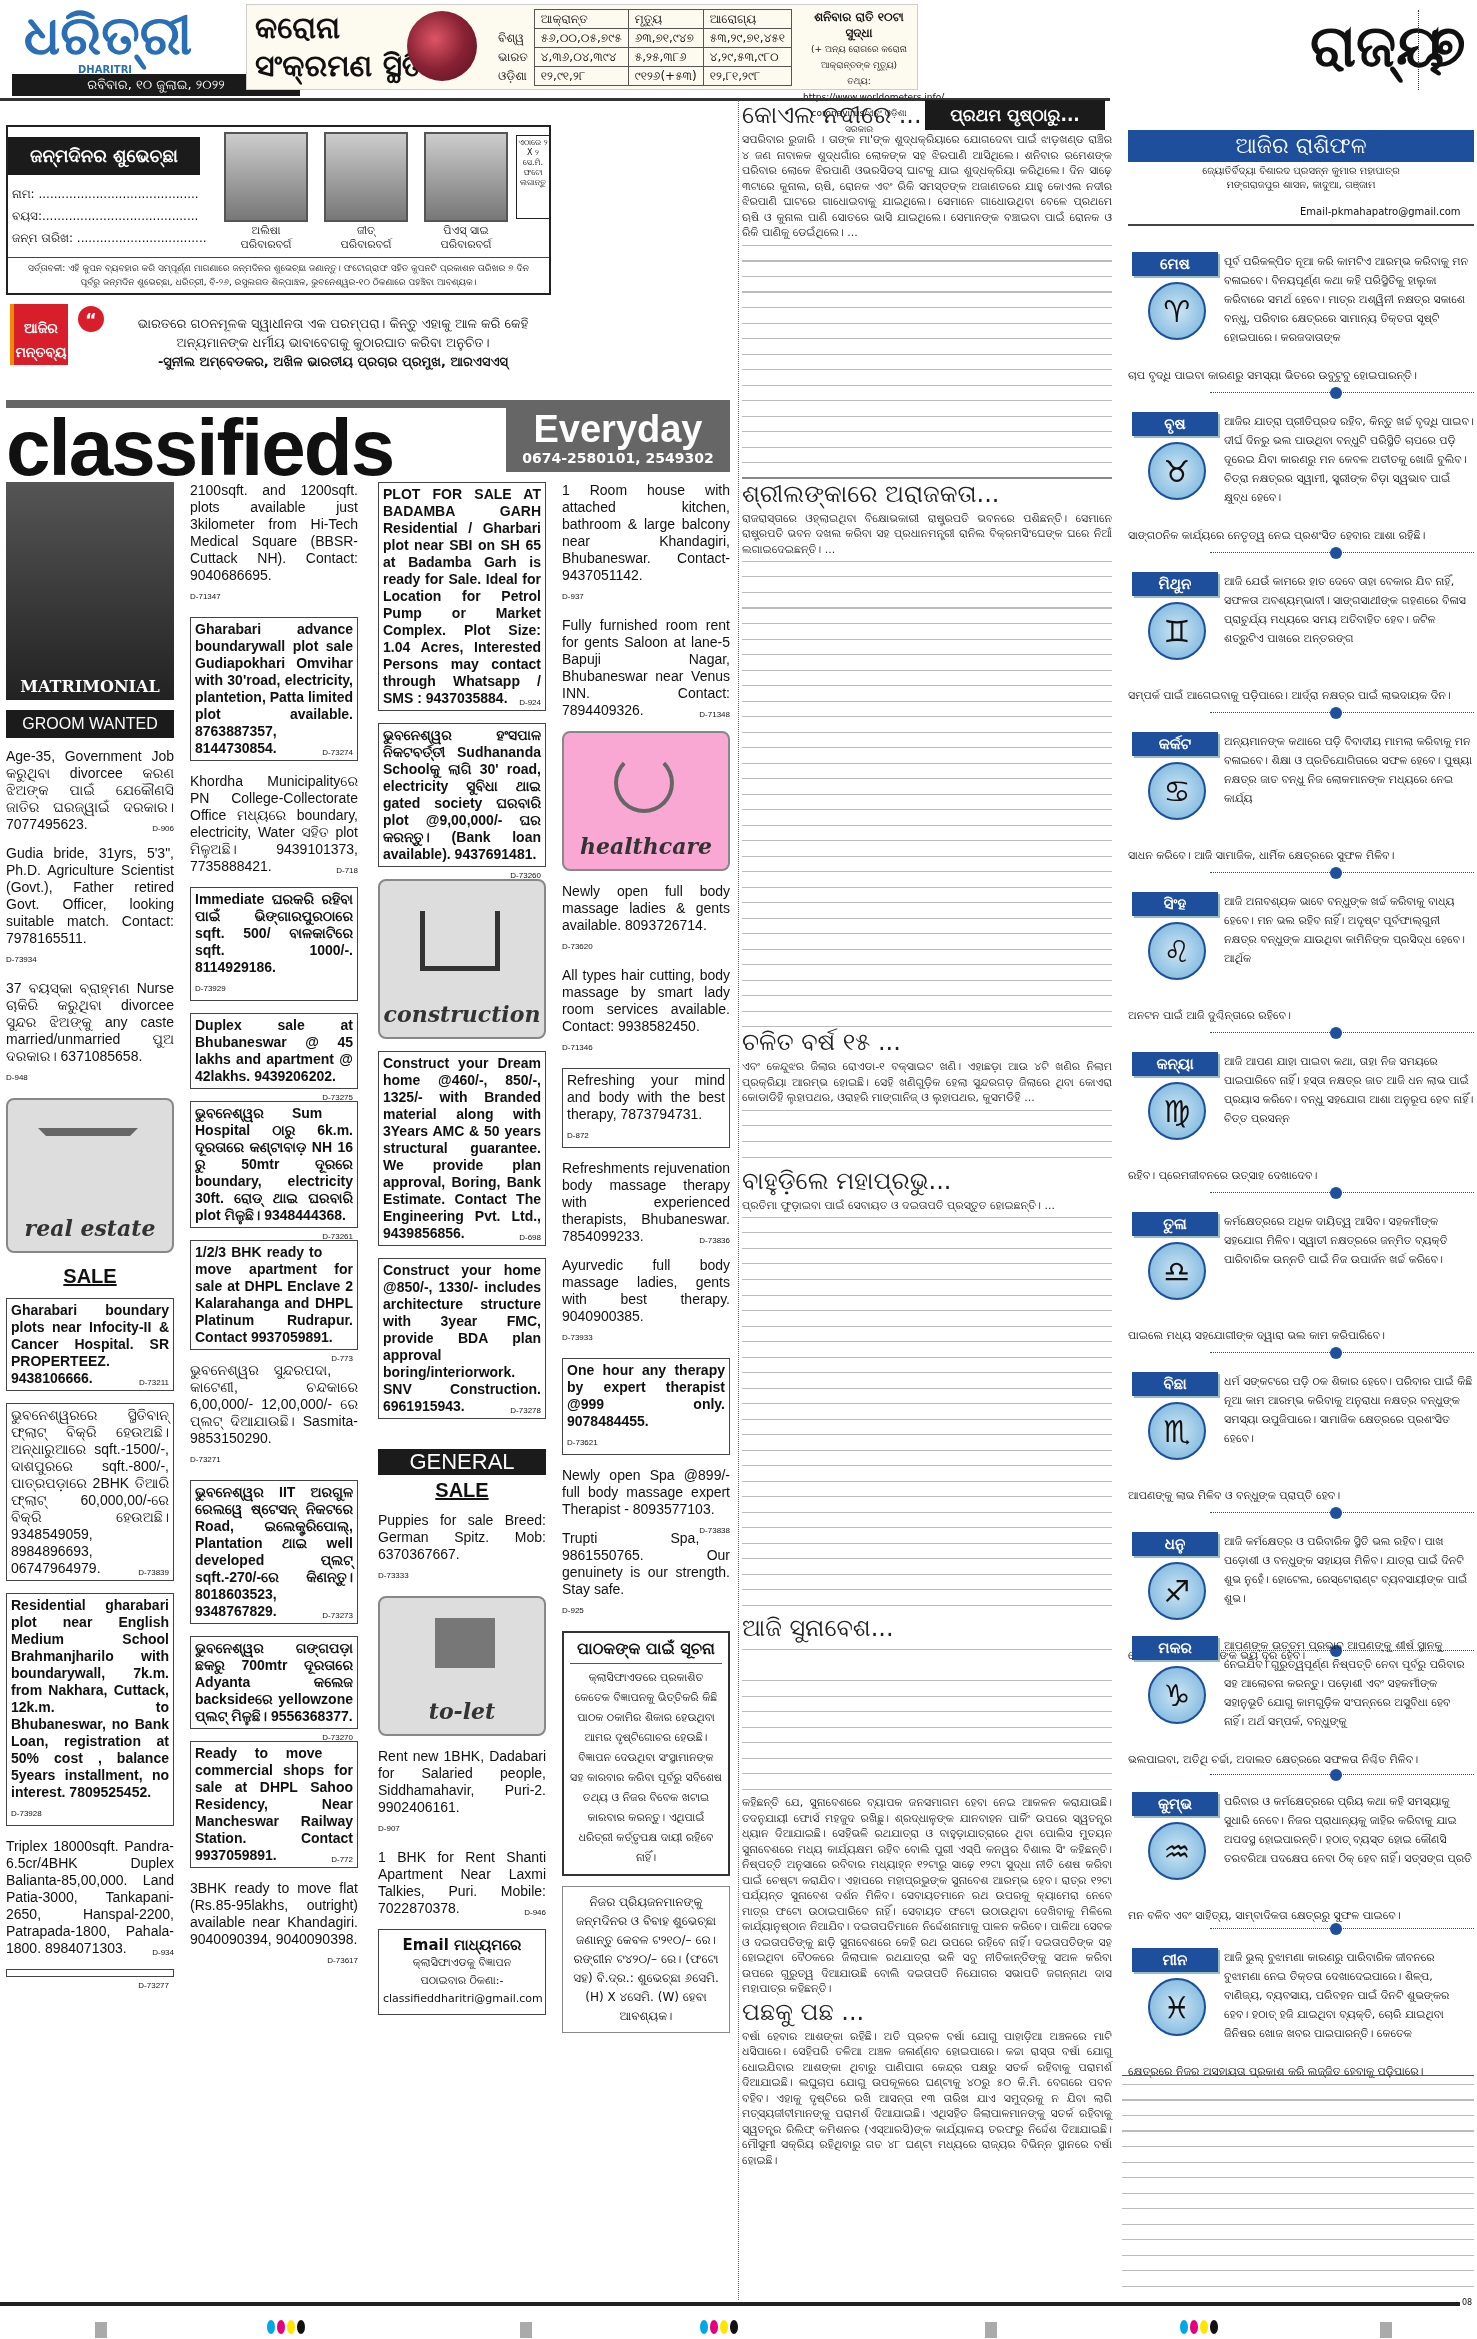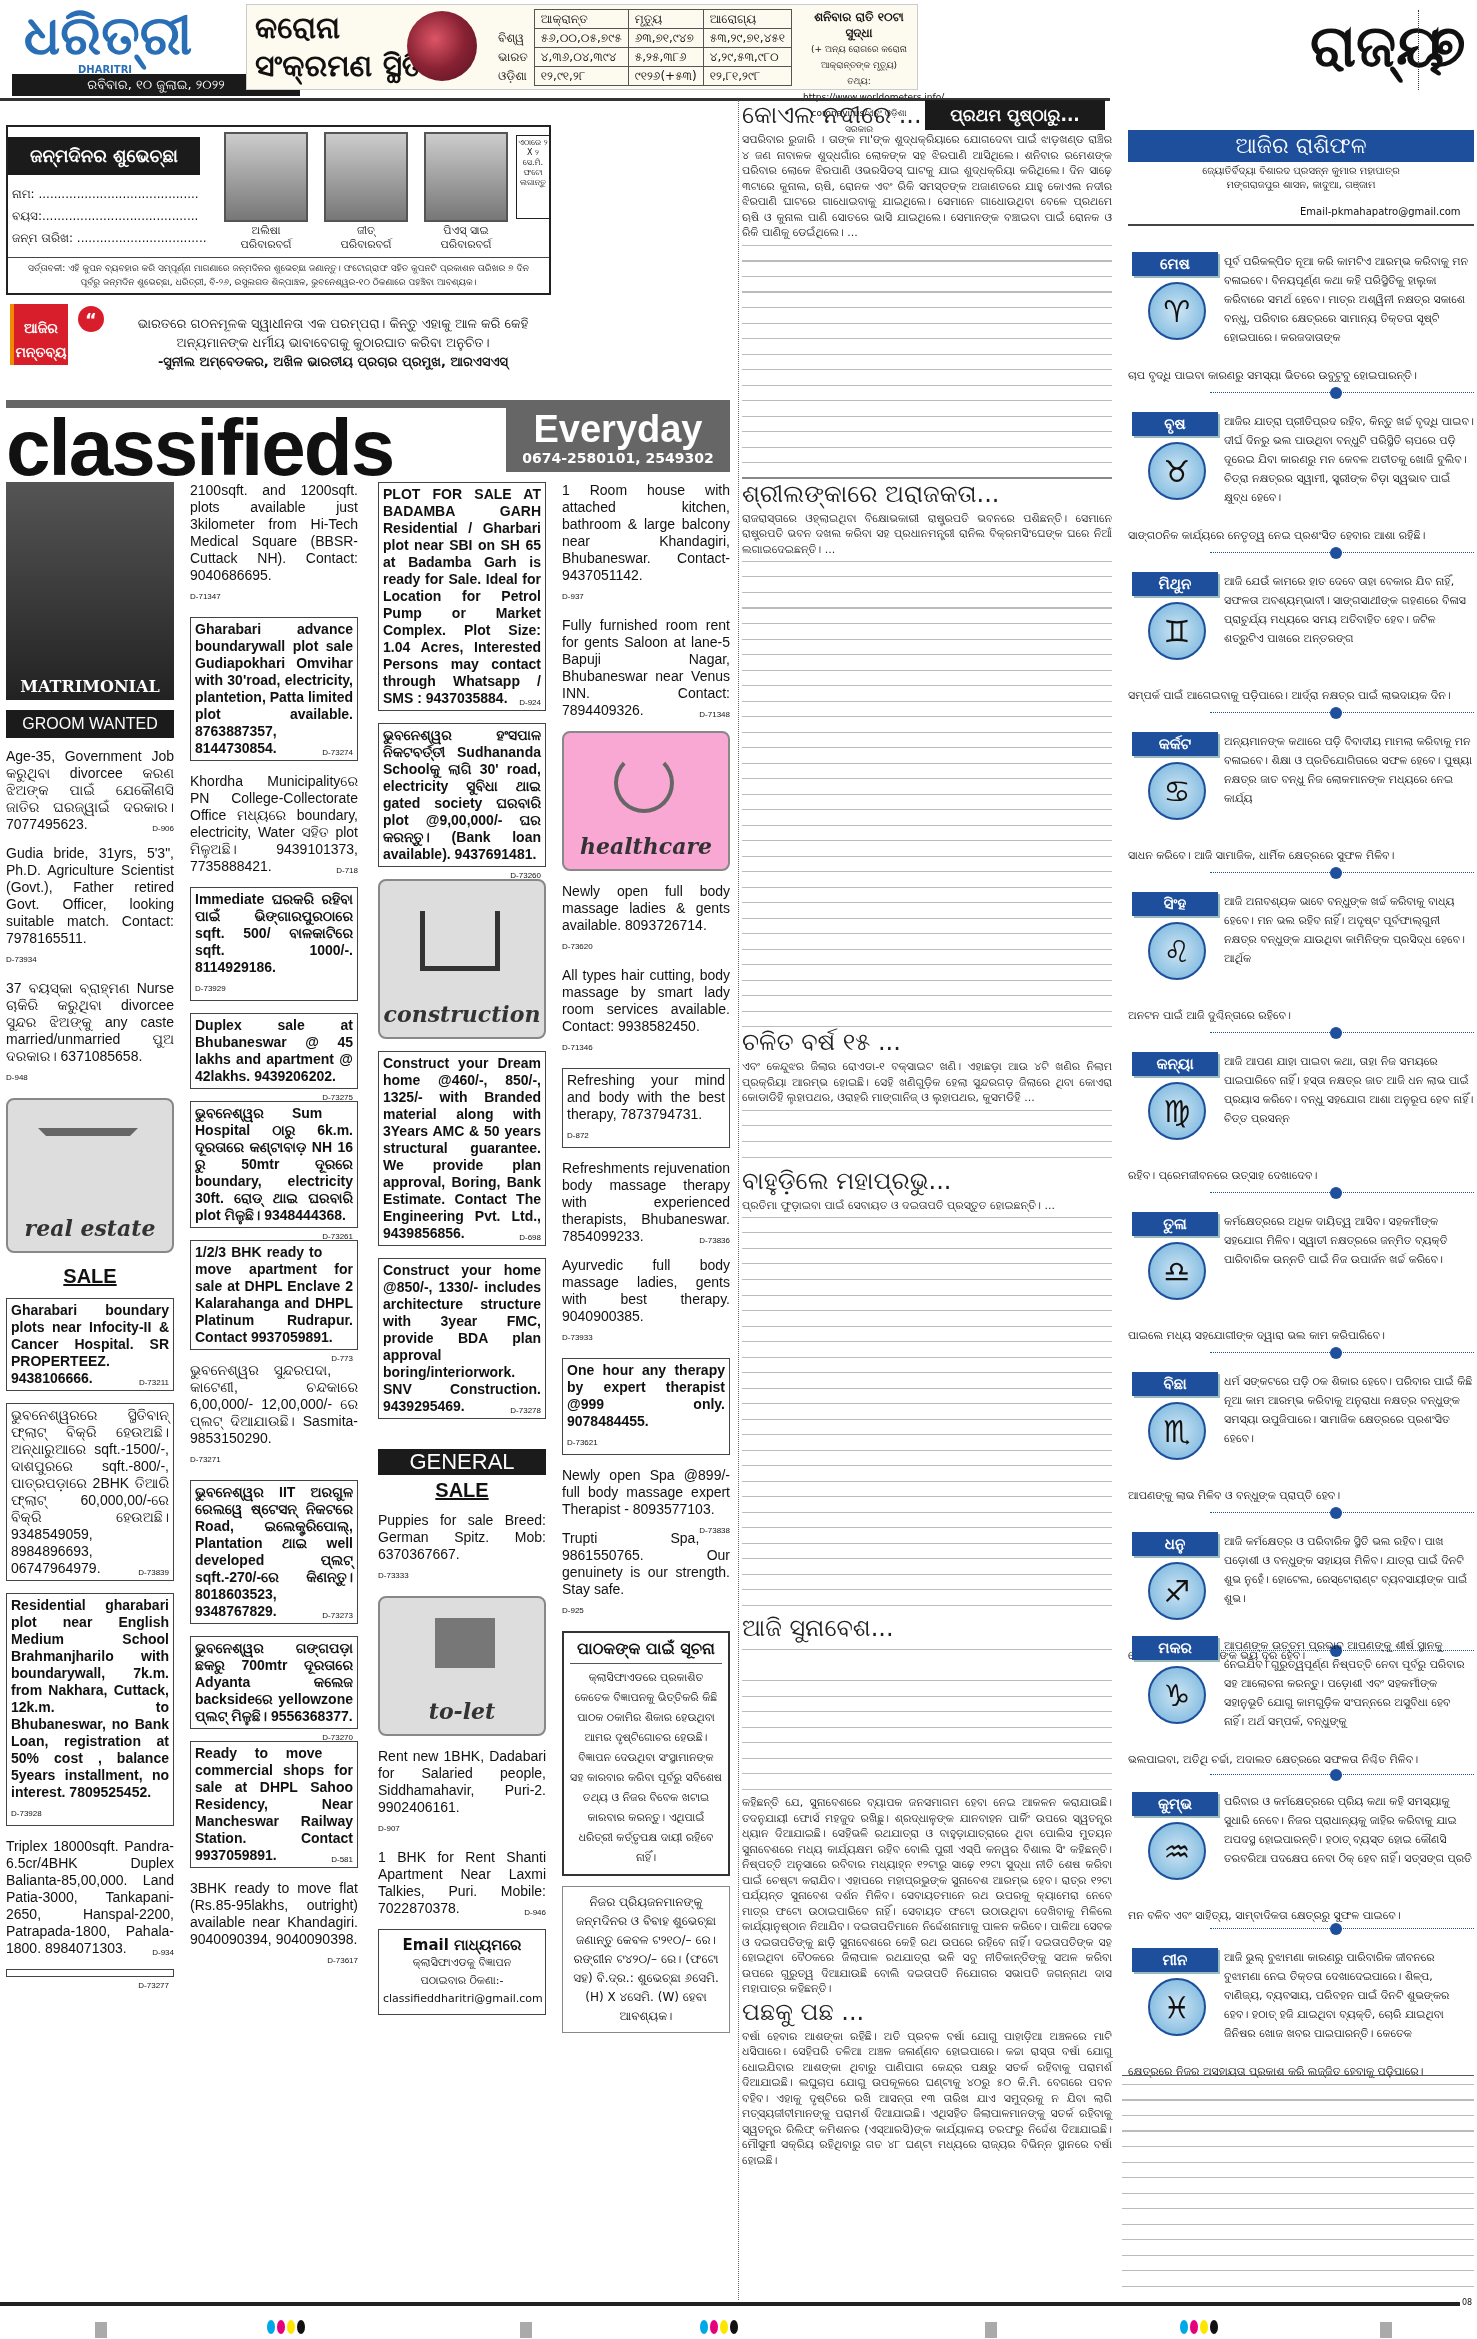--- a/index.html
+++ b/index.html
@@ -218,33 +218,33 @@
   <div class="ad"><span>2100sqft. and 1200sqft. plots available just 3kilometer from Hi-Tech Medical Square (BBSR-Cuttack NH). Contact: 9040686695.</span> <span class="code l">D-71347</span></div>
   <div class="ad box bold"><span>Gharabari advance boundarywall plot sale Gudiapokhari Omvihar with 30'road, electricity, plantetion, Patta limited plot available. 8763887357, 8144730854.</span> <span class="code">D-73274</span></div>
   <div class="ad"><span>Khordha Municipalityରେ PN College-Collectorate Office ମଧ୍ୟରେ boundary, electricity, Water ସହିତ plot ମିଳୁଅଛି। 9439101373, 7735888421.</span> <span class="code">D-718</span></div>
   <div class="ad box bold"><span>Immediate ଘରକରି ରହିବା ପାଇଁ ଭିଙ୍ଗାରପୁରଠାରେ sqft. 500/ ବାଳକାଟିରେ sqft. 1000/-. 8114929186.</span> <span class="code l">D-73929</span></div>
   <div class="ad box bold"><span>Duplex sale at Bhubaneswar @ 45 lakhs and apartment @ 42lakhs. 9439206202.</span> <span class="code">D-73275</span></div>
   <div class="ad box bold"><span>ଭୁବନେଶ୍ୱର Sum Hospital ଠାରୁ 6k.m. ଦୂରତାରେ କଣ୍ଟାବାଡ଼ NH 16 ରୁ 50mtr ଦୂରରେ boundary, electricity 30ft. ରୋଡ୍ ଥାଇ ଘରବାରି plot ମିଳୁଛି। 9348444368.</span> <span class="code">D-73261</span></div>
   <div class="ad box bold"><span>1/2/3 BHK ready to move apartment for sale at DHPL Enclave 2 Kalarahanga and DHPL Platinum Rudrapur. Contact 9937059891.</span> <span class="code">D-773</span></div>
   <div class="ad"><span>ଭୁବନେଶ୍ୱର ସୁନ୍ଦରପଦା, କାଟେଣୀ, ଚନ୍ଦକାରେ 6,00,000/- 12,00,000/- ରେ ପ୍ଲଟ୍ ଦିଆଯାଉଛି। Sasmita-9853150290.</span> <span class="code l">D-73271</span></div>
   <div class="ad box bold"><span>ଭୁବନେଶ୍ୱର IIT ଅରଗୁଳ ରେଲୱେ ଷ୍ଟେସନ୍ ନିକଟରେ Road, ଇଲେକ୍ଟ୍ରିପୋଲ୍, Plantation ଥାଇ well developed ପ୍ଲଟ୍ sqft.-270/-ରେ କିଣନ୍ତୁ। 8018603523, 9348767829.</span> <span class="code">D-73273</span></div>
   <div class="ad box bold"><span>ଭୁବନେଶ୍ୱର ଗଙ୍ଗପଡ଼ା ଛକରୁ 700mtr ଦୂରତାରେ Adyanta କଲେଜ backsideରେ yellowzone ପ୍ଲଟ୍ ମିଳୁଛି। 9556368377.</span> <span class="code">D-73270</span></div>
-  <div class="ad box bold"><span>Ready to move commercial shops for sale at DHPL Sahoo Residency, Near Mancheswar Railway Station. Contact 9937059891.</span> <span class="code">D-581</span></div>
+  <div class="ad box bold"><span>Ready to move commercial shops for sale at DHPL Sahoo Residency, Near Mancheswar Railway Station. Contact 9937059891.</span> <span class="code">D-772</span></div>
   <div class="ad"><span>3BHK ready to move flat (Rs.85-95lakhs, outright) available near Khandagiri. 9040090394, 9040090398.</span> <span class="code">D-73617</span></div>
 </div>
 
 <div class="col" style="left:378px;top:482px;width:168px;">
   <div class="ad box bold"><span>PLOT FOR SALE AT BADAMBA GARH Residential / Gharbari plot near SBI on SH 65 at Badamba Garh is ready for Sale. Ideal for Location for Petrol Pump or Market Complex. Plot Size: 1.04 Acres, Interested Persons may contact through Whatsapp / SMS : 9437035884.</span> <span class="code">D-924</span></div>
   <div class="ad box bold"><span>ଭୁବନେଶ୍ୱର ହଂସପାଳ ନିକଟବର୍ତ୍ତୀ Sudhananda Schoolକୁ ଲାଗି 30' road, electricity ସୁବିଧା ଥାଇ gated society ଘରବାରି plot @9,00,000/- ଘର କରନ୍ତୁ। (Bank loan available). 9437691481.</span> <span class="code">D-73260</span></div>
   <div class="imgbox" style="height:160px;background:#ddd;">
     <div style="position:absolute;left:40px;top:30px;width:80px;height:60px;border:5px solid #333;border-top:none;"></div>
     <div class="caption">construction</div>
   </div>
   <div class="ad box bold"><span>Construct your Dream home @460/-, 850/-, 1325/- with Branded material along with 3Years AMC &amp; 50 years structural guarantee. We provide plan approval, Boring, Bank Estimate. Contact The Engineering Pvt. Ltd., 9439856856.</span> <span class="code">D-698</span></div>
-  <div class="ad box bold"><span>Construct your home @850/-, 1330/- includes architecture structure with 3year FMC, provide BDA plan approval boring/interiorwork. SNV Construction. 9439295469.</span> <span class="code">D-73278</span></div>
+  <div class="ad box bold"><span>Construct your home @850/-, 1330/- includes architecture structure with 3year FMC, provide BDA plan approval boring/interiorwork. SNV Construction. 6961915943.</span> <span class="code">D-73278</span></div>
   <div class="hdr-black" style="font-size:22px;height:26px;line-height:26px;margin-top:30px;">GENERAL</div>
   <div class="sale-hd">SALE</div>
   <div class="ad"><span>Puppies for sale Breed: German Spitz. Mob: 6370367667.</span> <span class="code l">D-73333</span></div>
   <div class="imgbox" style="height:140px;background:#ddd;">
     <div style="position:absolute;left:55px;top:20px;width:60px;height:50px;background:#777;"></div>
     <div class="caption">to-let</div>
   </div>
   <div class="ad"><span>Rent new 1BHK, Dadabari for Salaried people, Siddhamahavir, Puri-2. 9902406161.</span> <span class="code l">D-907</span></div>
   <div class="ad"><span>1 BHK for Rent Shanti Apartment Near Laxmi Talkies, Puri. Mobile: 7022870378.</span> <span class="code">D-946</span></div>
   <div class="emailbox">

